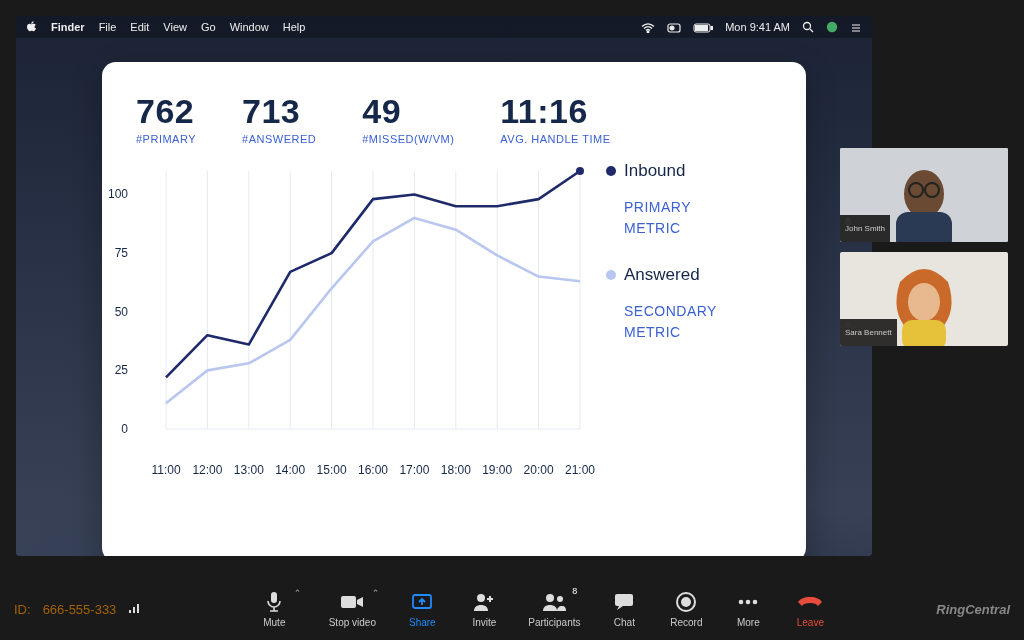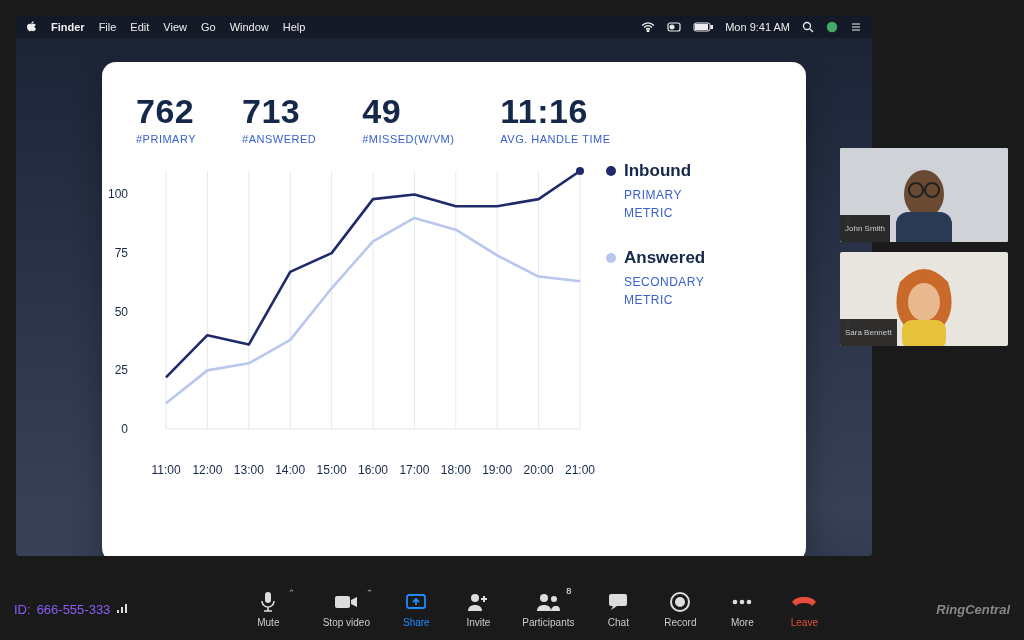--- a/index.html
+++ b/index.html
@@ -1,46 +1,46 @@
 <!DOCTYPE html>
 <html><head>
 <meta charset="utf-8">
 <style>
   html,body{margin:0;padding:0;width:1024px;height:640px;background:#000;font-family:-apple-system,Helvetica,Arial,sans-serif;overflow:hidden}
   .app{position:relative;width:1024px;height:640px;background:#1a1a1a}
   .shared-screen{position:absolute;left:16px;top:16px;width:856px;height:540px;background:linear-gradient(#1b2335 0%,#2a3348 50%,#3a4358 100%);border-radius:4px;overflow:hidden}
   .mac-menu{height:22px;background:rgba(0,0,0,.28);display:flex;align-items:center;color:#eee;font-size:11px;padding:0 10px;gap:14px}
-  .mac-menu .right{margin-left:auto;display:flex;align-items:center;gap:12px}
+  .mac-menu .right{margin-left:auto;display:flex;align-items:flex-end;gap:12px}
   .mac-menu svg{display:block}
   .desert{position:absolute;left:0;right:0;bottom:0;height:220px;background:
     radial-gradient(ellipse 600px 180px at 30% 120%,#2f3a52 0%,transparent 60%),
     radial-gradient(ellipse 700px 200px at 80% 130%,#232c42 0%,transparent 60%)}
   .card{position:absolute;left:86px;top:46px;width:636px;height:450px;background:#fff;border-radius:14px;box-shadow:0 10px 30px rgba(0,0,0,.3);padding:30px 34px 20px}
   .stats{display:flex;gap:46px;margin-bottom:10px}
   .stat .num{font-size:34px;font-weight:700;color:#16284a;letter-spacing:.5px}
   .stat .lbl{font-size:11px;color:#3a60d2;letter-spacing:.5px;margin-top:2px}
   .chart-wrap{display:flex;margin-top:8px}
   .chart{position:relative;width:450px;height:300px}
   .legend{margin-left:20px;padding-top:6px}
   .legend .item{margin-bottom:26px}
   .legend .dot{display:inline-block;width:10px;height:10px;border-radius:50%;margin-right:8px;vertical-align:middle}
-  .legend .name{font-size:17px;font-weight:700;color:#16284a;vertical-align:middle}
-  .legend .sub{font-size:12px;color:#3a60d2;letter-spacing:.5px;margin:5px 0 0 18px;line-height:1.5}
+  .legend .name{font-size:17px;font-weight:400;color:#16284a;vertical-align:middle}
+  .legend .sub{font-size:14px;color:#3a60d2;letter-spacing:.5px;margin:16px 0 0 18px;line-height:1.5}
   .ylab{position:absolute;right:100%;margin-right:8px;font-size:12px;color:#16284a;transform:translateY(-50%)}
   .xlab{position:absolute;top:100%;margin-top:8px;font-size:12px;color:#16284a;transform:translateX(-50%)}
   .grid line{stroke:#e4e9f2;stroke-width:1}
   
   .tiles{position:absolute;right:16px;top:148px;width:168px;display:flex;flex-direction:column;gap:10px}
   .tile{position:relative;width:168px;height:94px;background:#333;border-radius:2px;overflow:hidden}
   .tile.active{outline:2px solid #3ad13a;outline-offset:-2px}
   .tile .name{position:absolute;left:0;bottom:0;background:rgba(0,0,0,.8);color:#ccc;font-size:8px;padding:9px 5px}
   .tile .mic{position:absolute;left:3px;bottom:12px;color:#fff}
   
   .bottom{position:absolute;left:0;right:0;bottom:0;height:62px;background:#1a1a1a;display:flex;align-items:center;padding:0 14px;color:#ddd}
-  .meeting-id{font-size:13px;color:#8b5cf6;display:flex;align-items:flex-end;gap:6px}
+  .meeting-id{font-size:13px;color:#a16207;display:flex;align-items:flex-end;gap:12px}
   .controls{display:flex;gap:12px;margin:0 auto}
   .ctl{display:flex;flex-direction:column;align-items:center;gap:3px;width:66px;cursor:pointer;position:relative}
   .ctl.narrow{width:50px}
   .ctl .ic{height:24px;display:flex;align-items:center;justify-content:center}
   .ctl .txt{font-size:10px;color:#ccc}
   .ctl.share .txt{color:#1f8bff}
   .ctl.share .ic svg{stroke:#1f8bff}
   .ctl.leave .txt{color:#e74c3c}
   .ctl .caret{position:absolute;top:-2px;right:6px;font-size:9px;color:#aaa}
   .ctl .badge{position:absolute;top:-4px;right:10px;font-size:9px;color:#fff}

